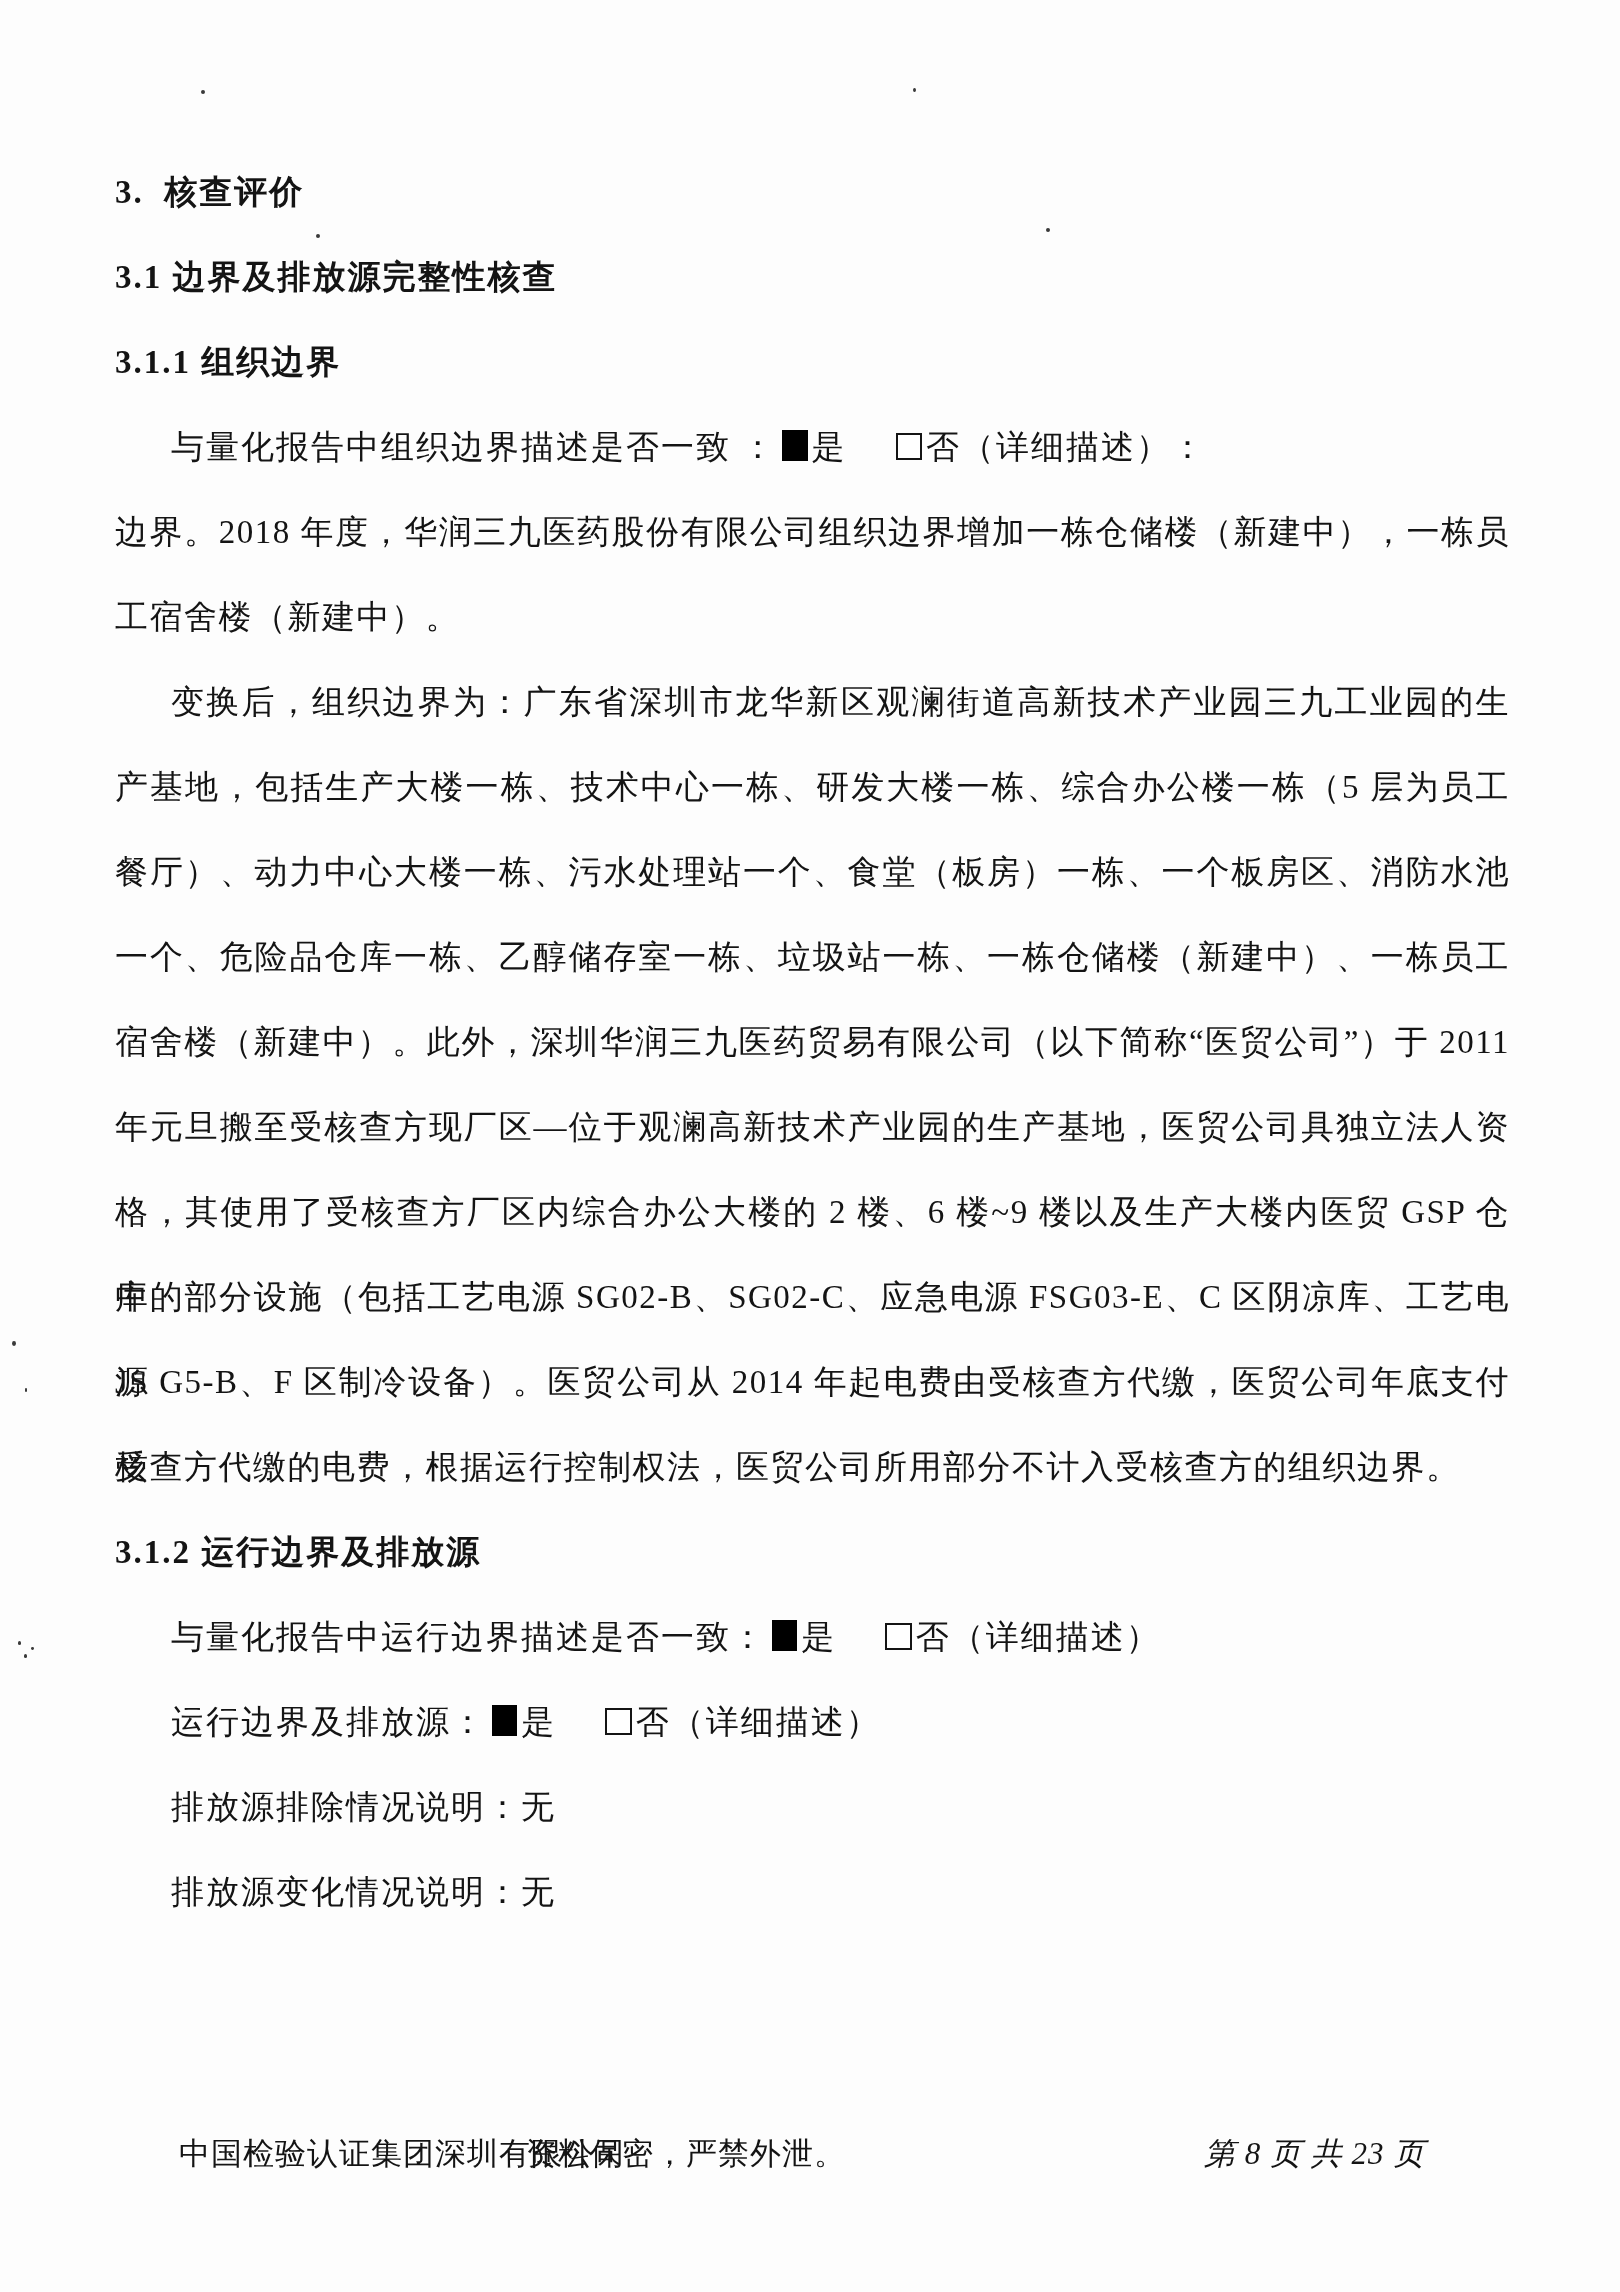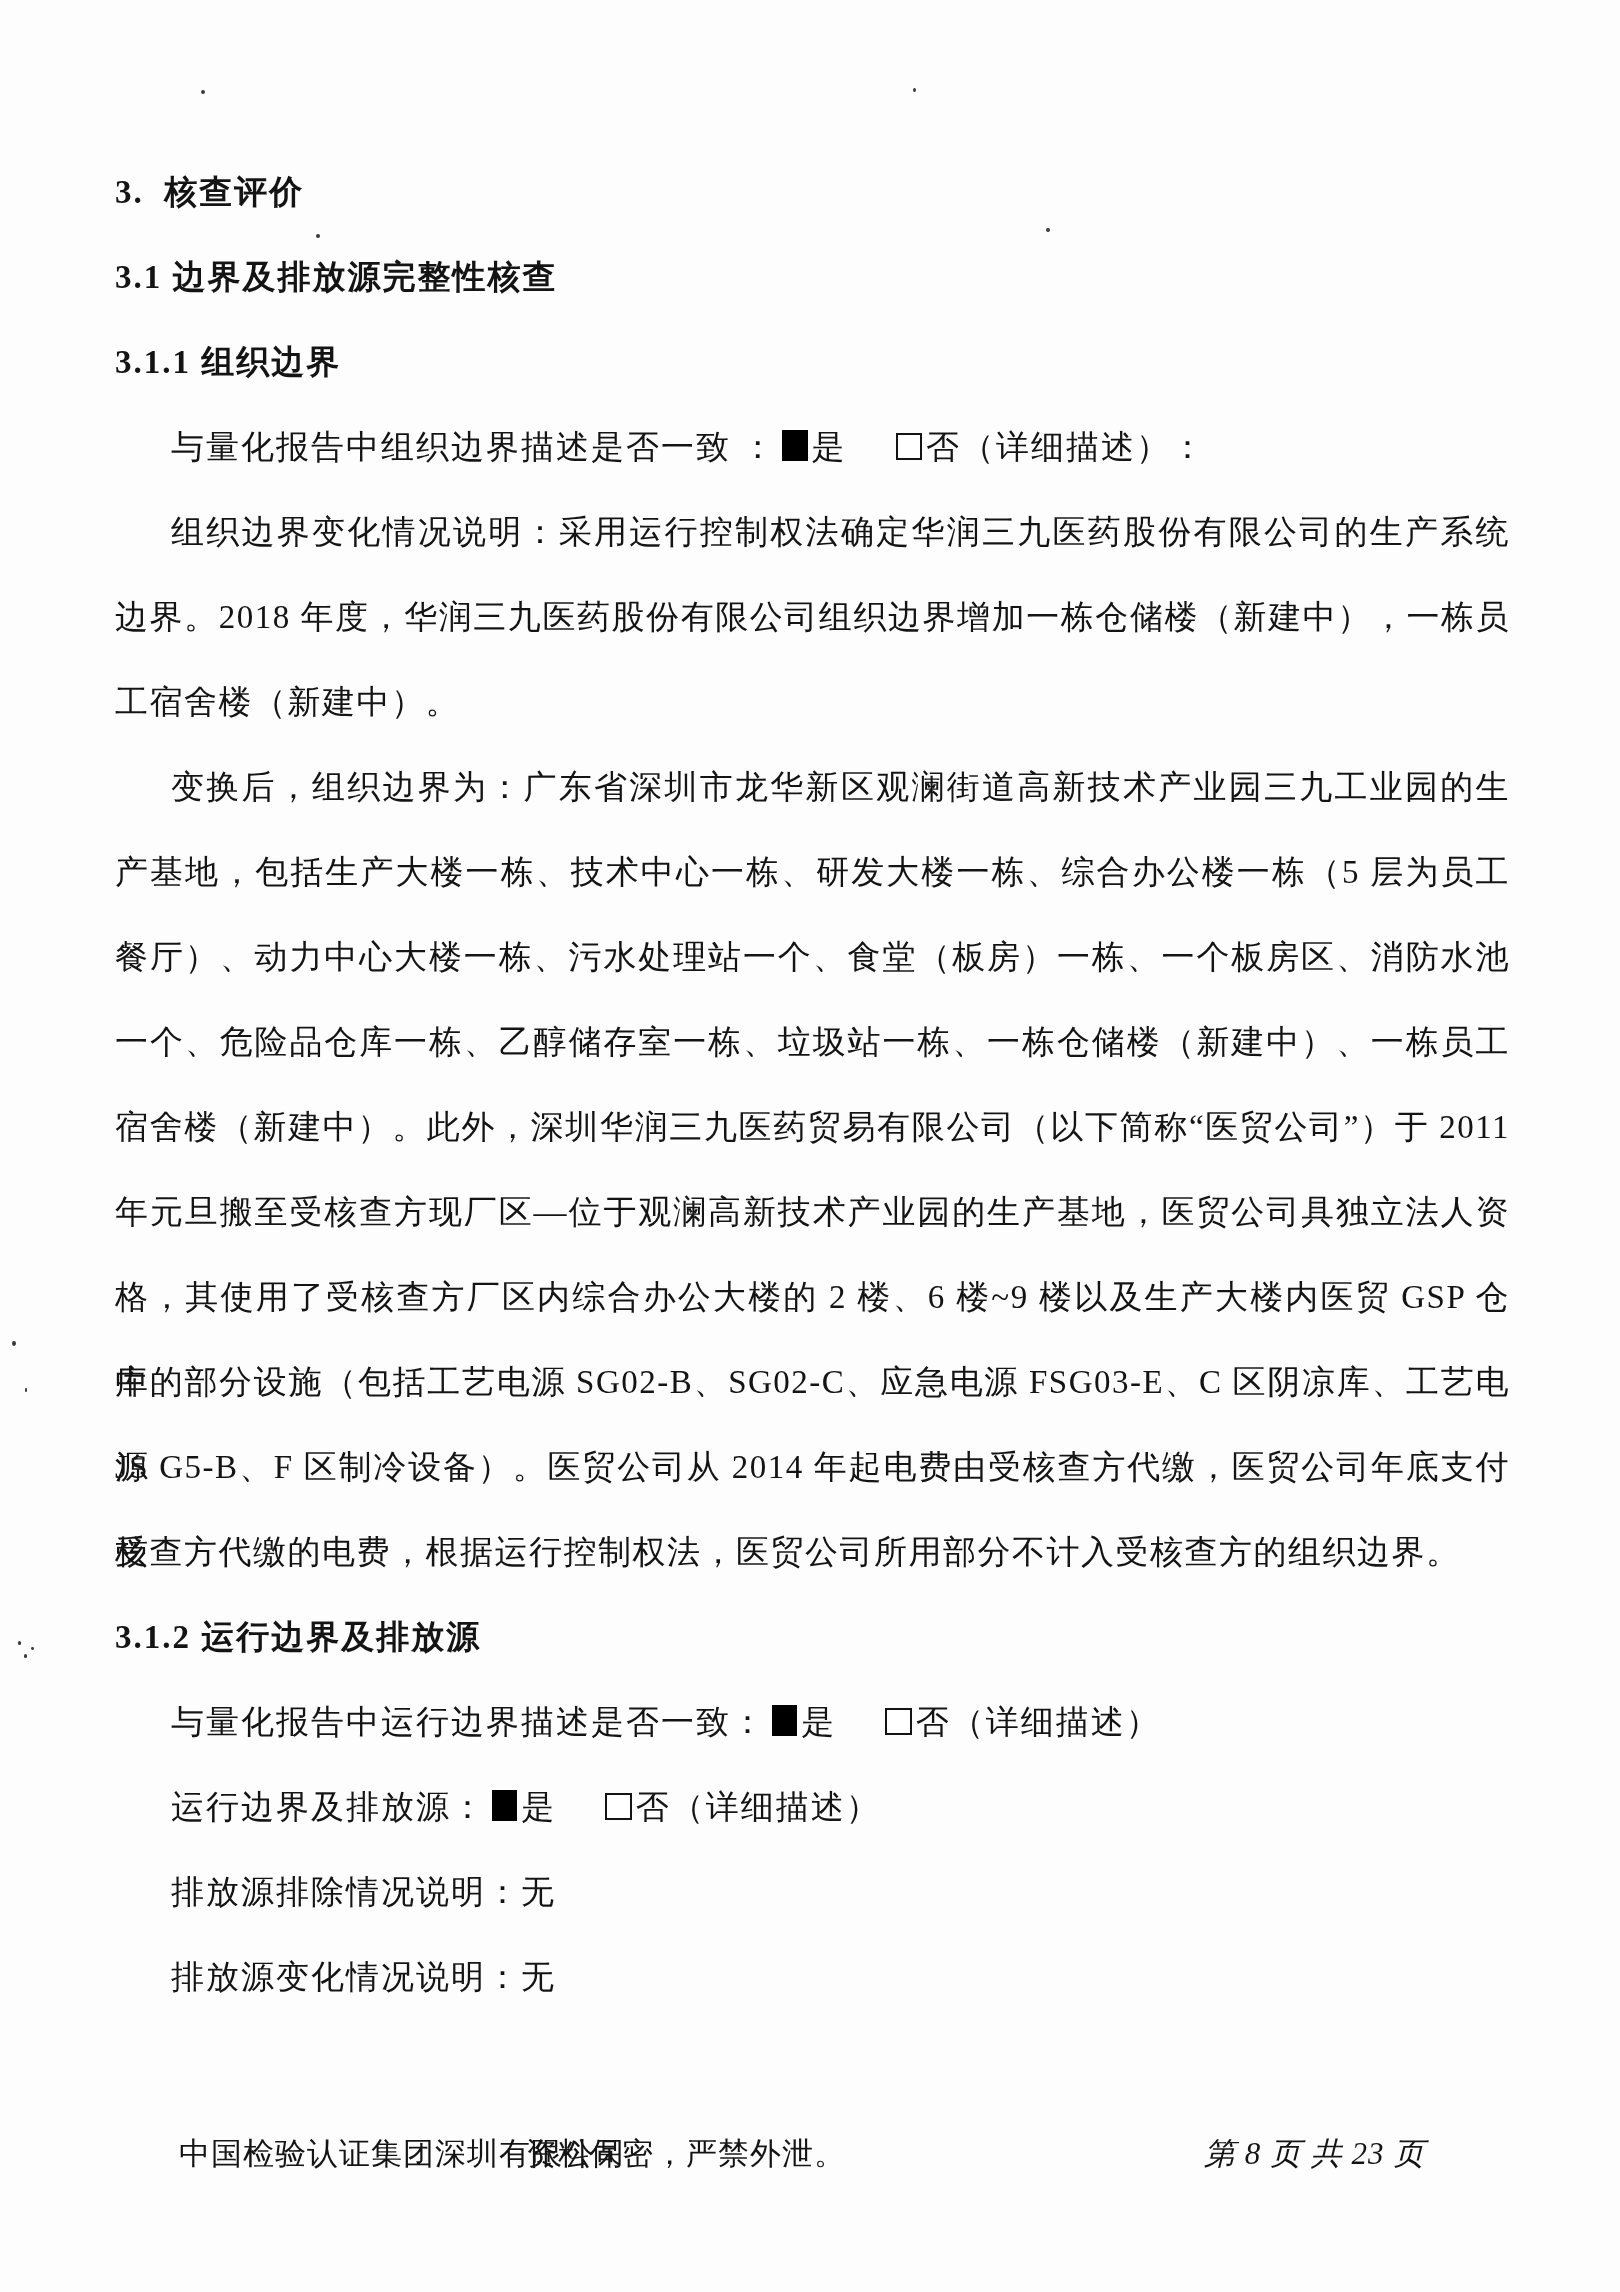--- a/index.html
+++ b/index.html
@@ -67,21 +67,20 @@
 <main class="content">
 
   <div class="line h">3.  核查评价</div>
   <div class="line h">3.1 边界及排放源完整性核查</div>
   <div class="line h">3.1.1 组织边界</div>
 
   <div class="line stmt">
     <span>与量化报告中组织边界描述是否一致 ：</span><span class="cb-filled"></span><span>是</span><span class="cb-gap"></span><span class="cb-empty"></span><span>否（详细描述）：</span>
   </div>
 
-  <div class="line j indent">组织边界变化情况说明：采用运行控制权法确定华润三九医药股份有限公司的生产系统</div>
   <div class="line j">边界。2018 年度，华润三九医药股份有限公司组织边界增加一栋仓储楼（新建中），一栋员</div>
   <div class="line">工宿舍楼（新建中）。</div>
 
   <div class="line j indent">变换后，组织边界为：广东省深圳市龙华新区观澜街道高新技术产业园三九工业园的生</div>
   <div class="line j">产基地，包括生产大楼一栋、技术中心一栋、研发大楼一栋、综合办公楼一栋（5 层为员工</div>
   <div class="line j">餐厅）、动力中心大楼一栋、污水处理站一个、食堂（板房）一栋、一个板房区、消防水池</div>
   <div class="line j">一个、危险品仓库一栋、乙醇储存室一栋、垃圾站一栋、一栋仓储楼（新建中）、一栋员工</div>
   <div class="line j">宿舍楼（新建中）。此外，深圳华润三九医药贸易有限公司（以下简称“医贸公司”）于 2011</div>
   <div class="line j">年元旦搬至受核查方现厂区—位于观澜高新技术产业园的生产基地，医贸公司具独立法人资</div>
   <div class="line j">格，其使用了受核查方厂区内综合办公大楼的 2 楼、6 楼~9 楼以及生产大楼内医贸 GSP 仓库</div>

